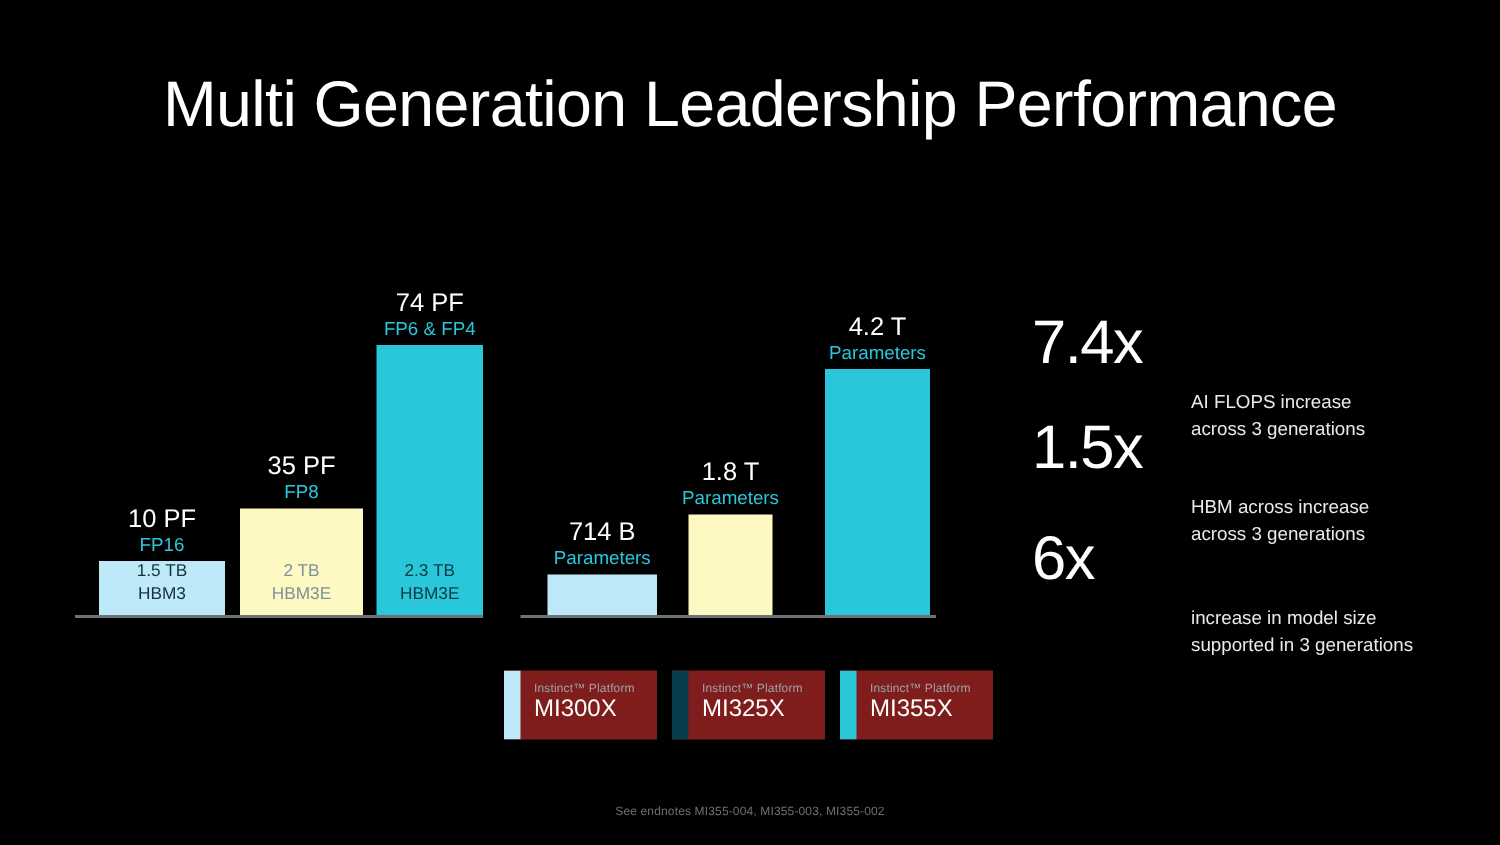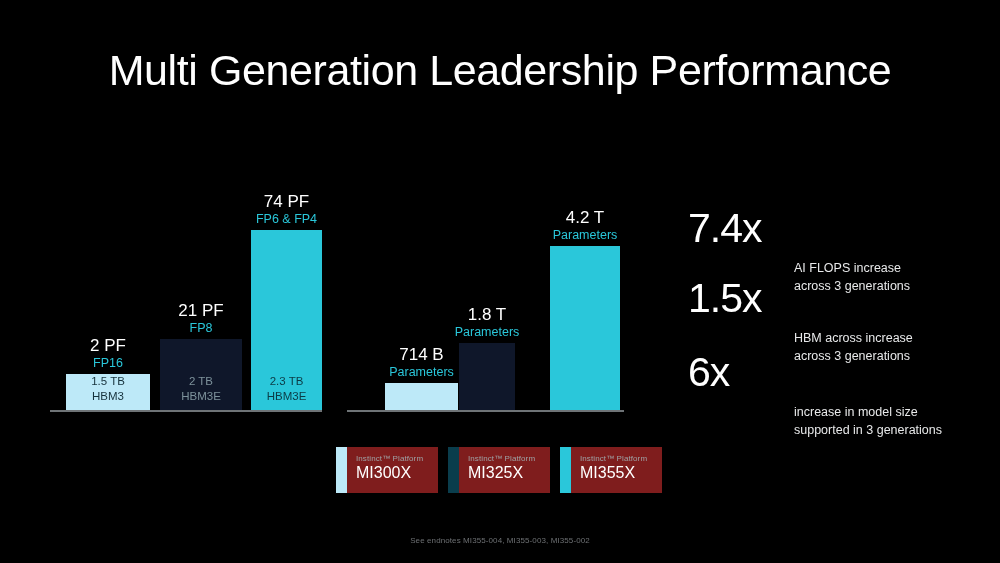--- a/index.html
+++ b/index.html
@@ -43,21 +43,21 @@
   .bar-slot {
     position: absolute;
     bottom: 2px;
   }
   .bar {
     position: absolute;
     left: 0; bottom: 0;
     width: 100%;
   }
   .bar.c-light  { background: #bde9f8; }
-  .bar.c-dark   { background: #0f172a; }
+  .bar.c-dark   { background: #fef9c3; }
   .bar.c-bright { background: #2ac7da; }
 
   .bar-inner {
     position: absolute;
     left: 0; bottom: 7px;
     width: 100%;
     text-align: center;
     line-height: 1.25;
   }
   .bar-inner .l1 { font-size: 11.5px; display: block; }
@@ -173,34 +173,34 @@
 <body>
 
 <div id="slide">
 
   <div id="title">Multi Generation Leadership Performance</div>
 
   <div id="chart-flops" class="chart-group">
 
     <div class="bar-slot" style="left:16px; width:84px; height:36px;">
       <div class="bar-top" style="bottom:40px;">
-        <span class="val">2 PF</span>
+        <span class="val">10 PF</span>
         <span class="sub">FP16</span>
       </div>
       <div class="bar c-light" style="height:36px;padding-left:32px;">
         <div class="bar-inner inner-on-light">
           <span class="l1">1.5 TB</span>
           <span class="l2">HBM3</span>
         </div>
       </div>
     </div>
 
     <div class="bar-slot" style="left:110px; width:82px; height:71px;">
       <div class="bar-top" style="bottom:75px;">
-        <span class="val">21 PF</span>
+        <span class="val">35 PF</span>
         <span class="sub">FP8</span>
       </div>
       <div class="bar c-dark" style="height:71px;">
         <div class="bar-inner inner-on-dark">
           <span class="l1">2 TB</span>
           <span class="l2">HBM3E</span>
         </div>
       </div>
     </div>
 
@@ -215,21 +215,21 @@
           <span class="l2">HBM3E</span>
         </div>
       </div>
     </div>
 
     <div class="baseline"></div>
   </div>
 
   <div id="chart-params" class="chart-group">
 
-    <div class="bar-slot" style="left:18px; width:73px; height:27px;margin-left:20px;">
+    <div class="bar-slot" style="left:18px; width:73px; height:27px;">
       <div class="bar-top" style="bottom:31px;">
         <span class="val">714 B</span>
         <span class="sub">Parameters</span>
       </div>
       <div class="bar c-light" style="height:27px;"></div>
     </div>
 
     <div class="bar-slot" style="left:112px; width:56px; height:67px;">
       <div class="bar-top" style="bottom:71px;">
         <span class="val">1.8 T</span>

